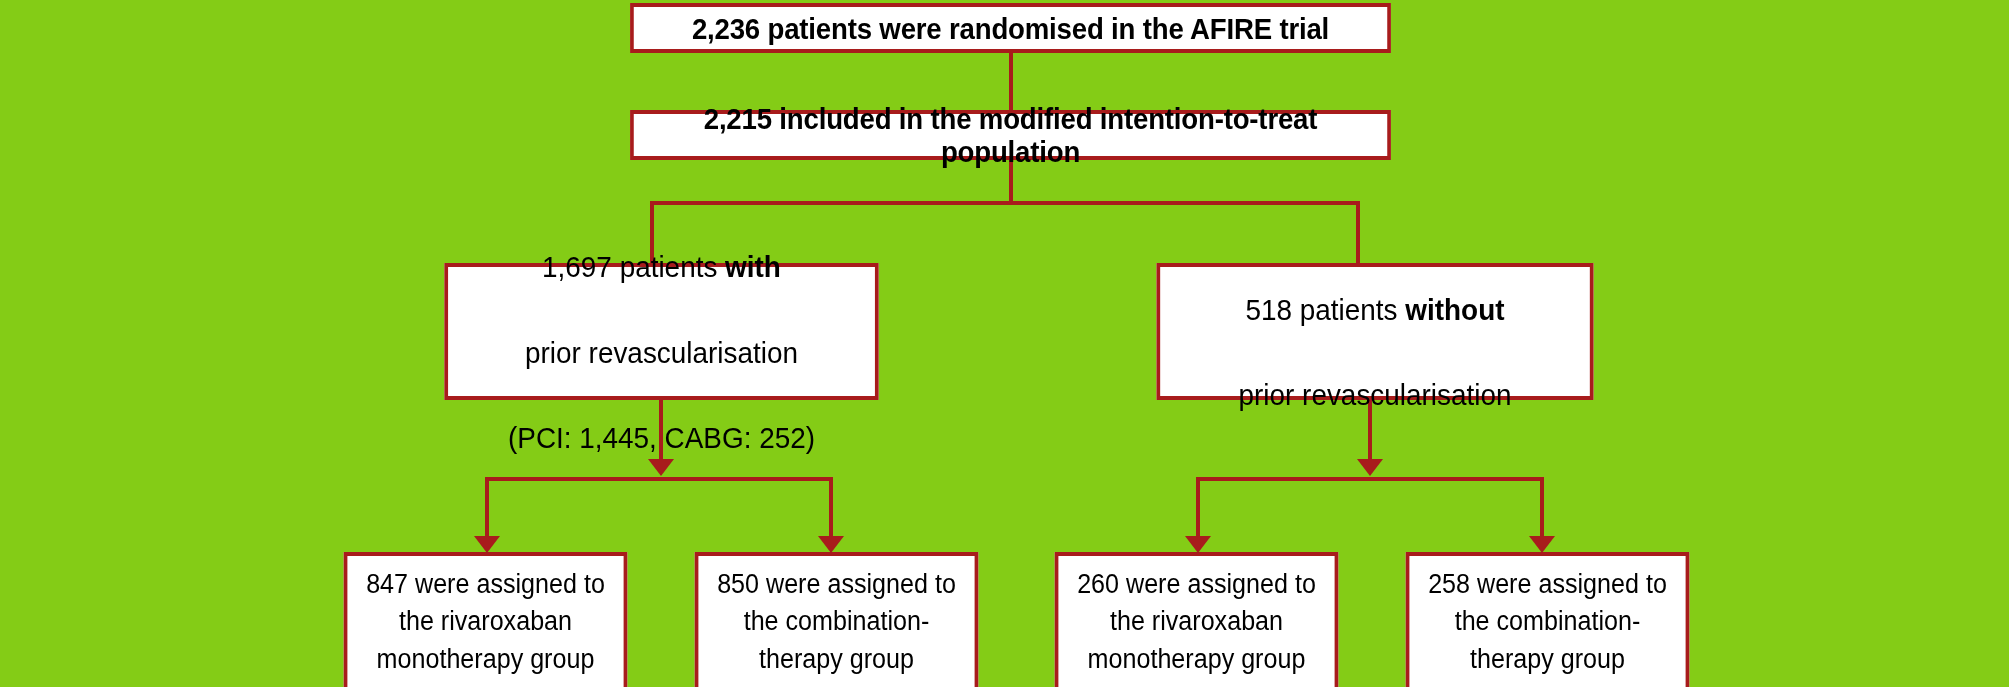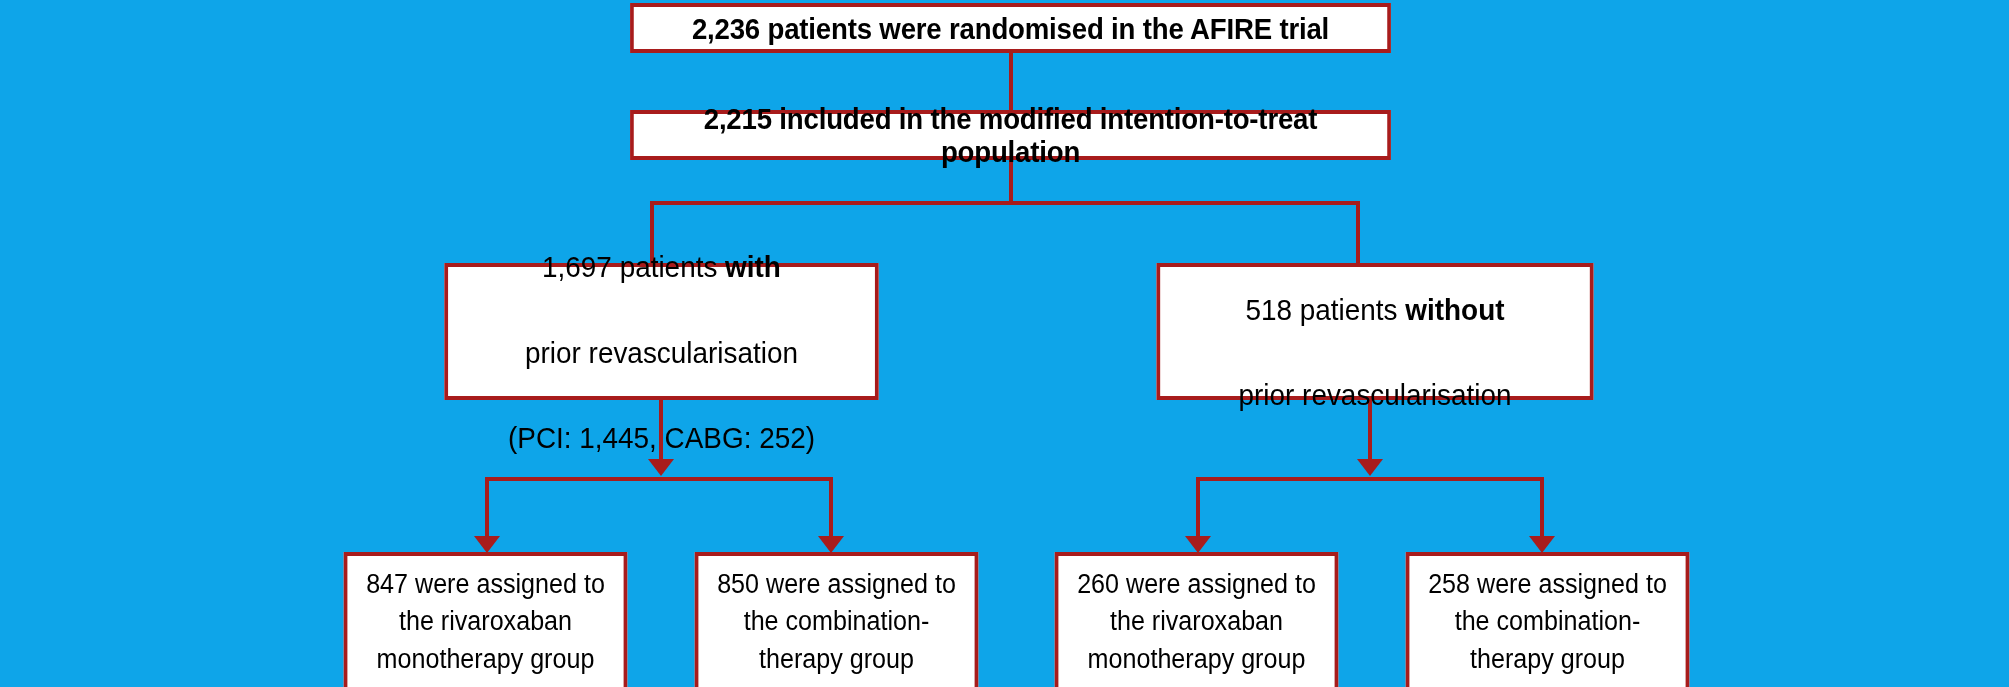--- a/index.html
+++ b/index.html
@@ -8,21 +8,21 @@
     padding: 0;
     background: #ffffff;
   }
   body {
     font-family: "Liberation Sans", "DejaVu Sans", sans-serif;
   }
   #canvas {
     position: relative;
     width: 2009px;
     height: 687px;
-    background: #0ea5e9;
+    background: #84cc16;
     overflow: hidden;
   }
   .flow-box {
     position: absolute;
     box-sizing: border-box;
     border: 4px solid #A81C1C;
     background: #ffffff;
     display: flex;
     align-items: center;
     justify-content: center;

